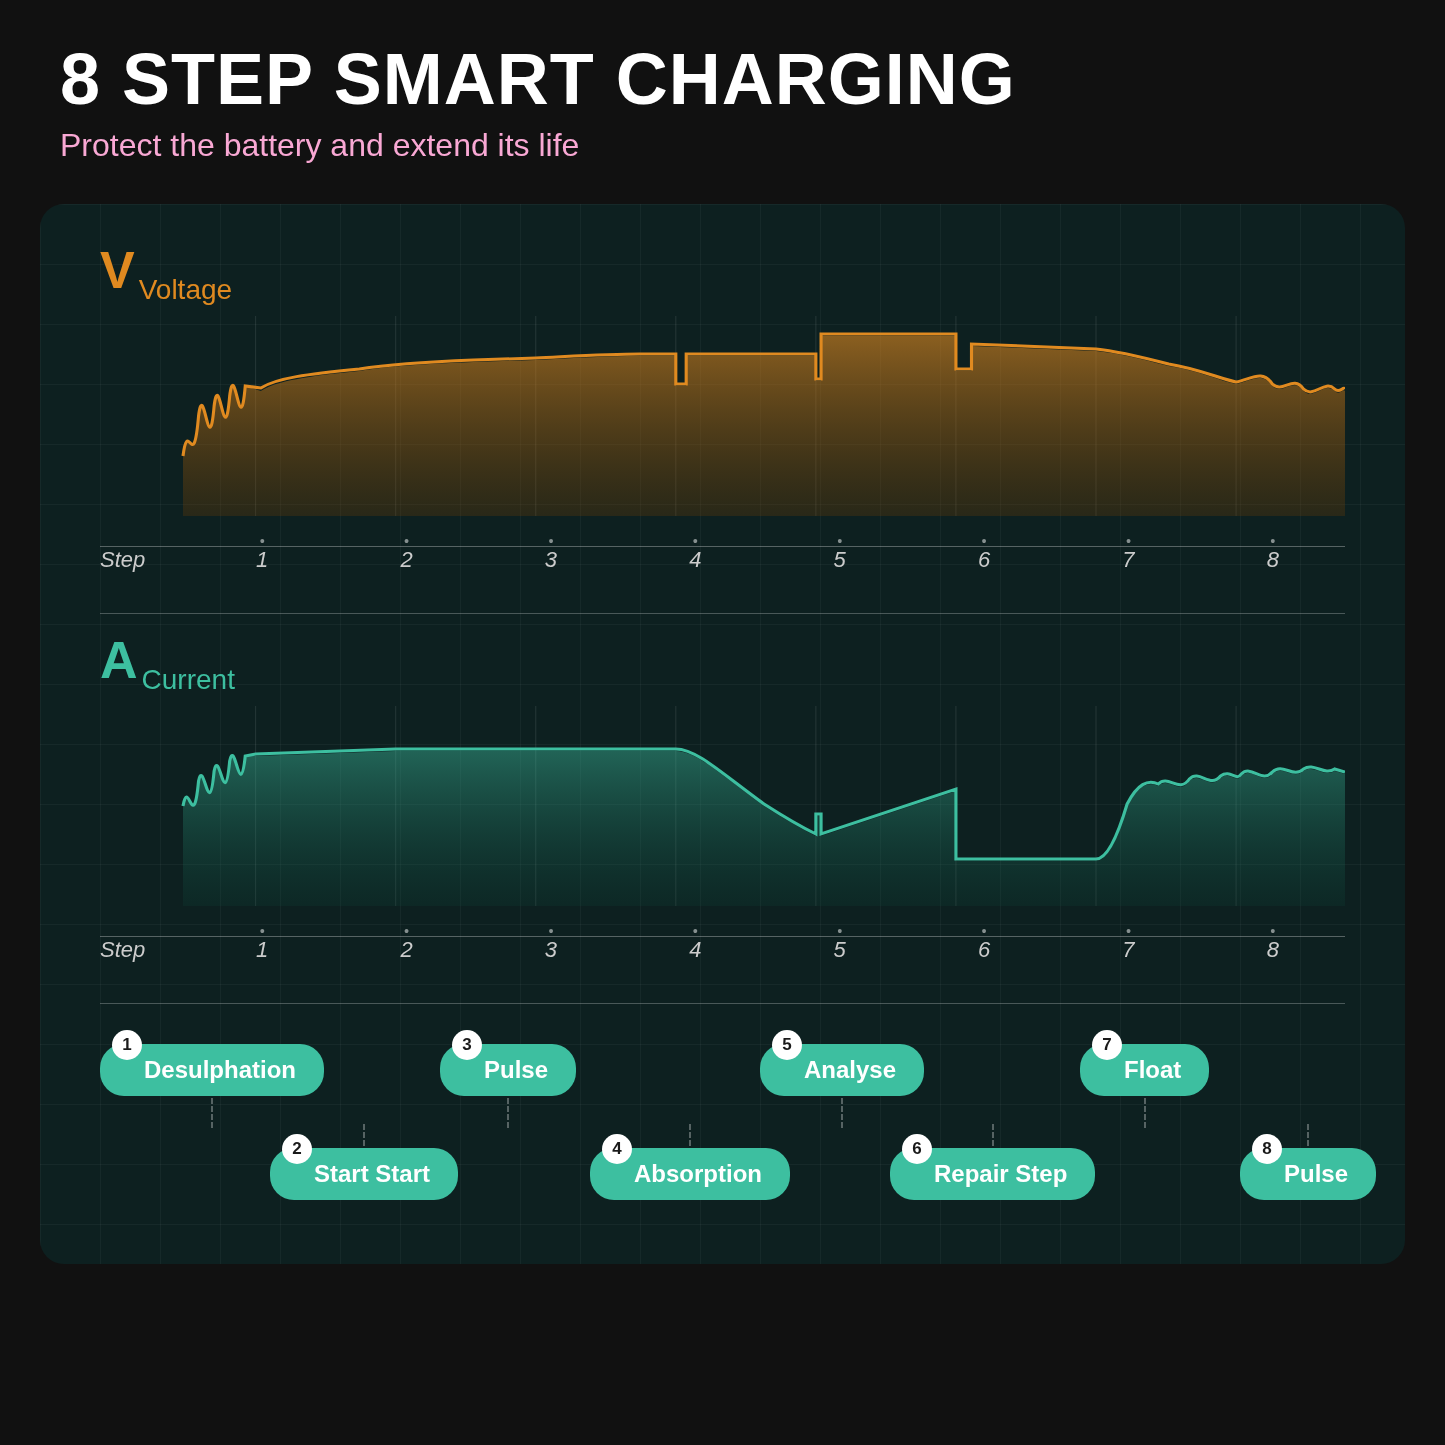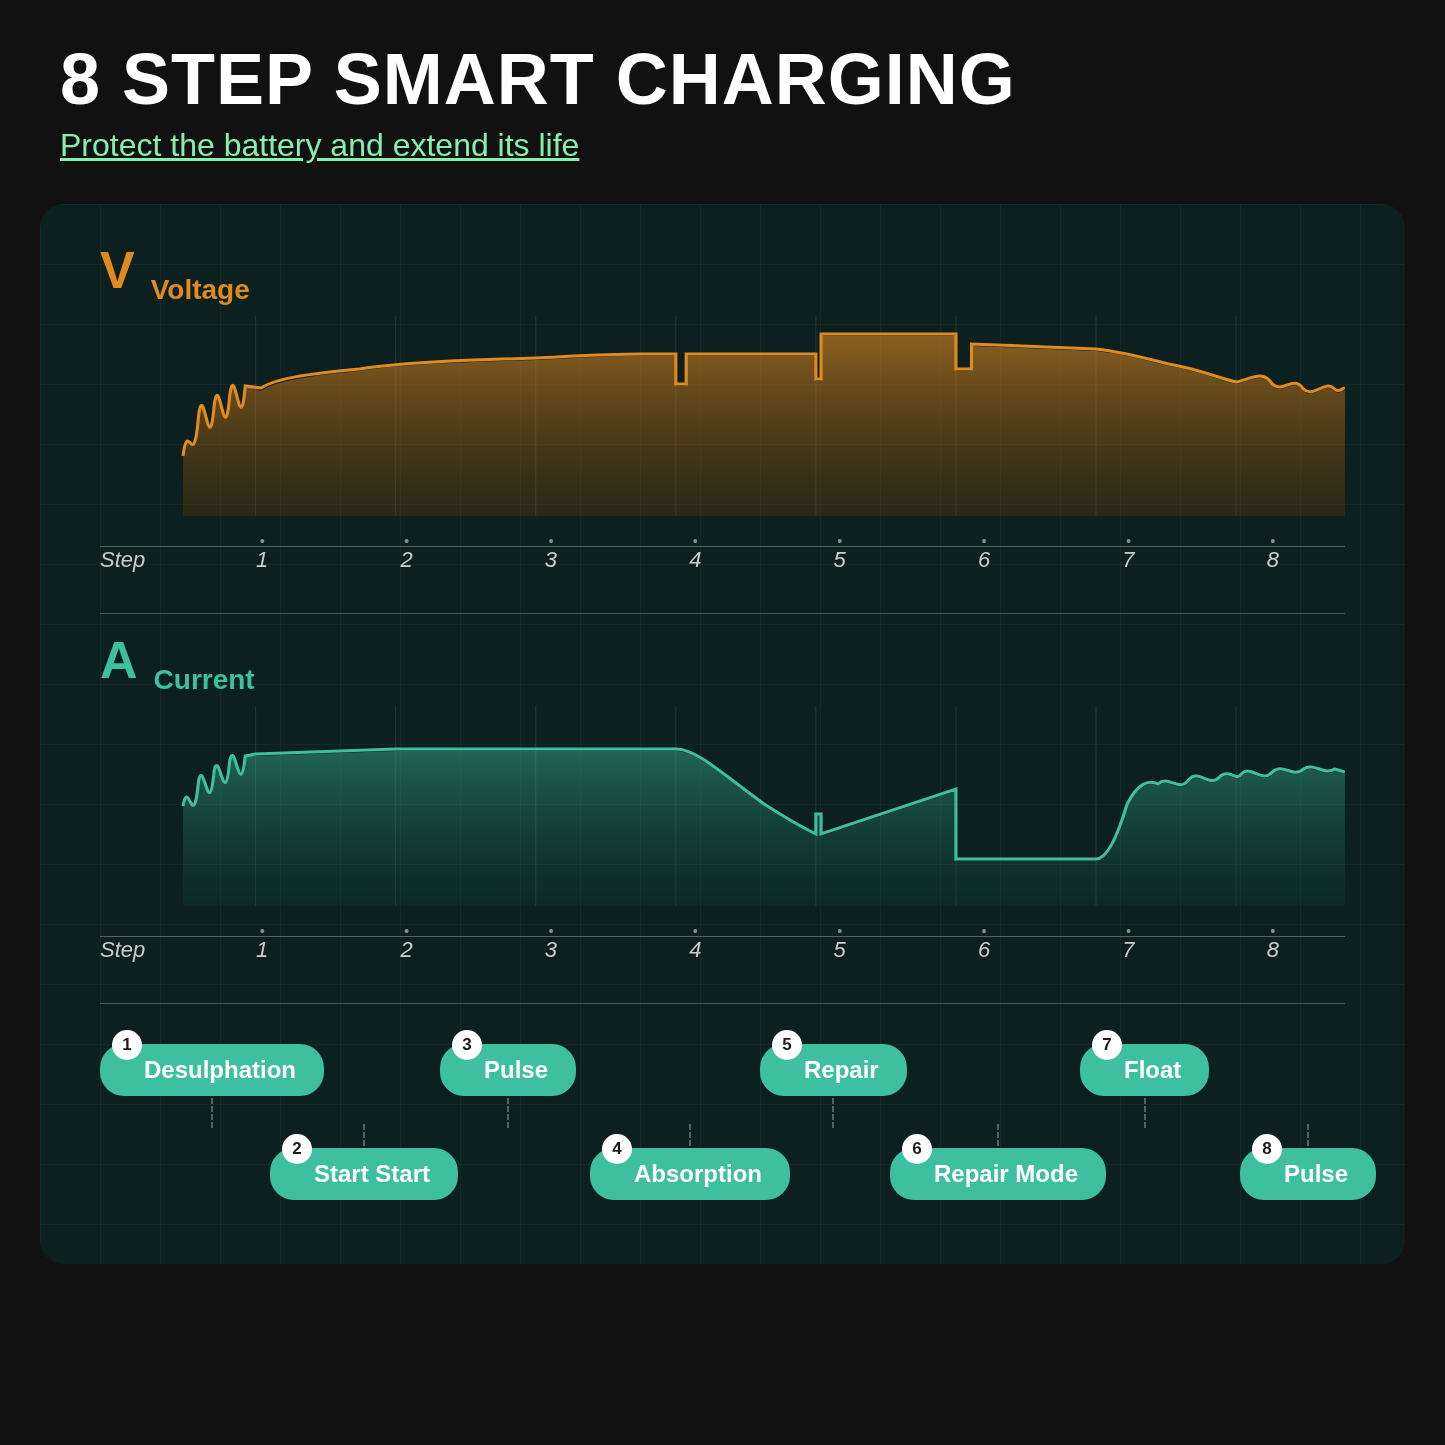--- a/index.html
+++ b/index.html
@@ -24,25 +24,24 @@
 
     .header h1 {
       color: #fff;
       font-size: 72px;
       font-weight: 900;
       letter-spacing: 1px;
       line-height: 1.1;
     }
 
     .header p {
-      color: #86efac;
+      color: #f9a8d4;
       font-size: 32px;
       font-weight: 400;
       margin-top: 8px;
-      text-decoration: underline;
     }
 
     .main-panel {
       margin: 20px 40px;
       background: #0d2020;
       border-radius: 24px;
       padding: 40px 60px;
       position: relative;
       
       background-image:
@@ -63,23 +62,23 @@
     }
 
     .chart-label .big-letter {
       font-size: 52px;
       font-weight: 900;
       line-height: 1;
     }
 
     .chart-label .unit-text {
       font-size: 28px;
-      font-weight: 700;
+      font-weight: 400;
       margin-top: 30px;
-      margin-left: 16px;
+      margin-left: 4px;
     }
 
     .voltage-color { color: #E08A20; }
     .current-color { color: #3DBFA0; }
 
     .chart-container {
       width: 100%;
       height: 220px;
       position: relative;
       margin-bottom: 10px;
@@ -367,30 +366,30 @@
         <div style="width:2px;height:22px;border-left:2px dashed rgba(255,255,255,0.3);margin-bottom:2px;"></div>
         <div class="step-pill">
           <span class="step-num-circle">4</span>
           <span>Absorption</span>
         </div>
       </div>
 
       <div style="position:absolute; left:660px; top:20px; display:flex; flex-direction:column; align-items:center;">
         <div class="step-pill">
           <span class="step-num-circle">5</span>
-          <span>Repair</span>
+          <span>Analyse</span>
         </div>
         <div style="width:2px;height:30px;border-left:2px dashed rgba(255,255,255,0.3);margin-top:2px;"></div>
       </div>
 
       <div style="position:absolute; left:790px; top:100px; display:flex; flex-direction:column; align-items:center;">
         <div style="width:2px;height:22px;border-left:2px dashed rgba(255,255,255,0.3);margin-bottom:2px;"></div>
         <div class="step-pill">
           <span class="step-num-circle">6</span>
-          <span>Repair Mode</span>
+          <span>Repair Step</span>
         </div>
       </div>
 
       <div style="position:absolute; left:980px; top:20px; display:flex; flex-direction:column; align-items:center;">
         <div class="step-pill">
           <span class="step-num-circle">7</span>
           <span>Float</span>
         </div>
         <div style="width:2px;height:30px;border-left:2px dashed rgba(255,255,255,0.3);margin-top:2px;"></div>
       </div>

